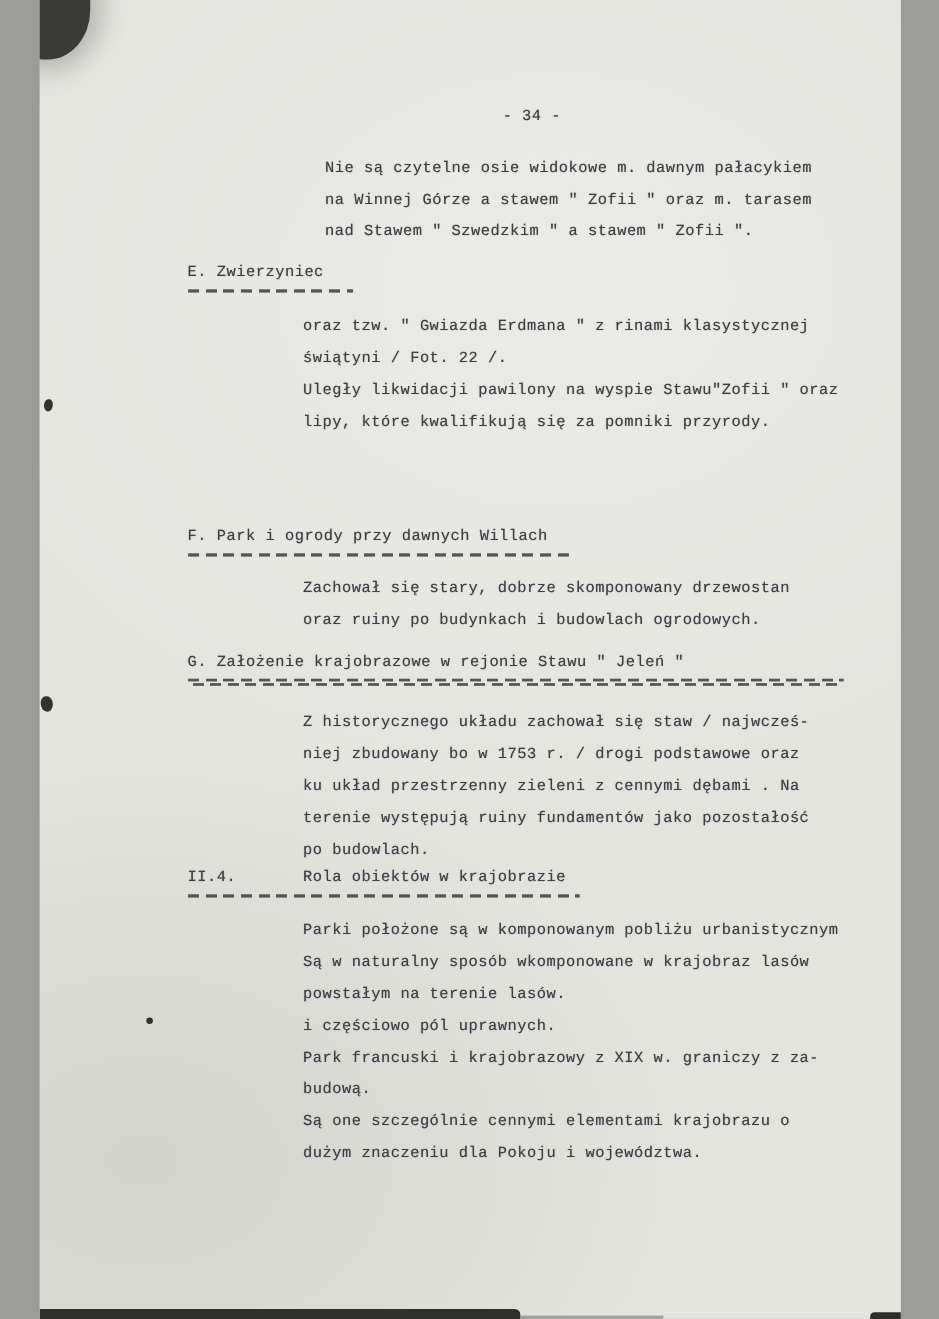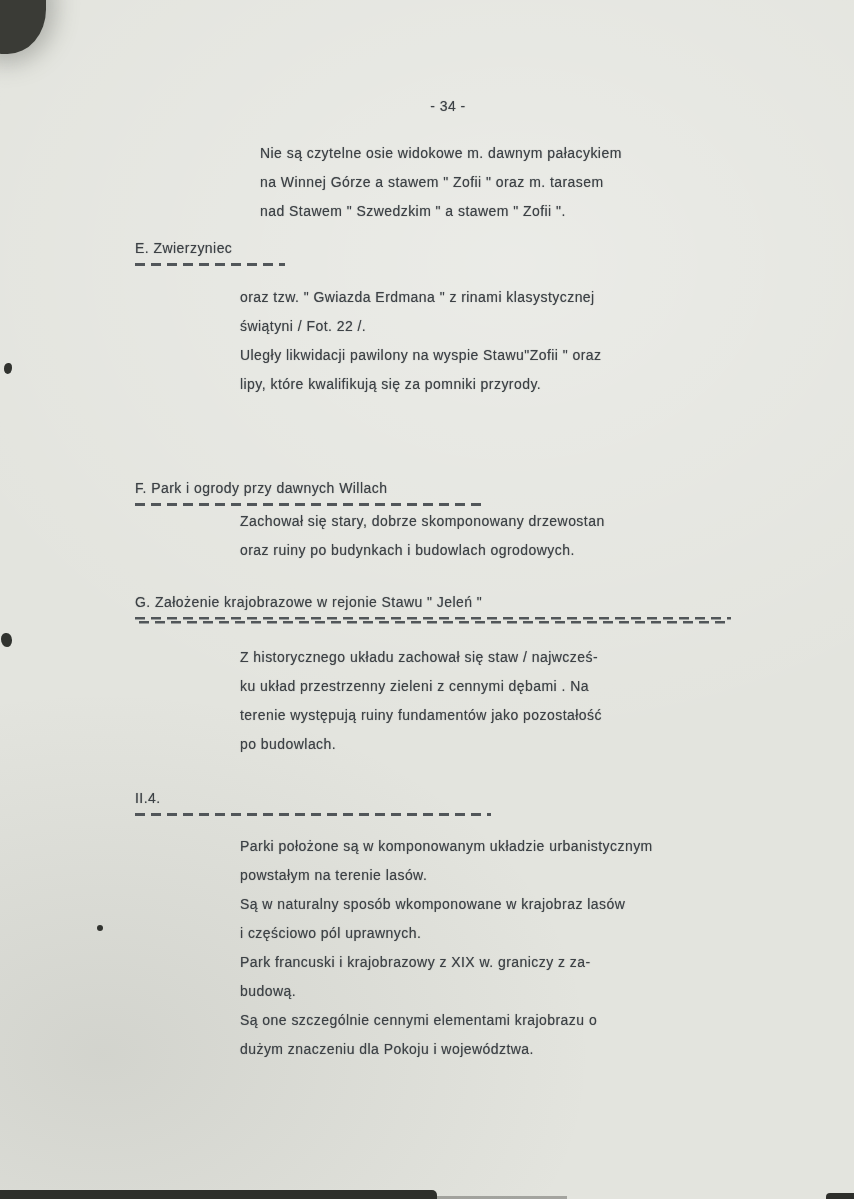--- a/index.html
+++ b/index.html
@@ -1,23 +1,23 @@
 <!DOCTYPE html>
 <html><head>
 <meta charset="utf-8">
 <style>
   * { margin:0; padding:0; box-sizing:border-box; }
   html, body { background:#9b9b97; }
   .page {
-    position:relative; width:854px; height:1199px; margin:0 auto; overflow:hidden;
+    position:relative; width:783px; height:1199px; margin:0 auto; overflow:hidden;
     background:
       radial-gradient(ellipse 900px 700px at 60% 22%, rgba(255,255,255,.28), rgba(255,255,255,0) 70%),
       radial-gradient(ellipse 700px 520px at 12% 88%, rgba(110,112,104,.14), rgba(0,0,0,0) 70%),
       #e3e4de;
-    font-family:Liberation Sans, sans-serif;
+    font-family:Liberation Mono, monospace;
     color:#3c4145;
   }
   .txt, .line, .heading, .num, .page-number {
     font-size:14px; line-height:29px; letter-spacing:.45px; white-space:pre;
     text-shadow:0 0 1px rgba(62,66,70,.55);
   }
   .page-number { position:absolute; top:92px; left:448px; transform:translateX(-50%); }
   .block { position:absolute;margin-left:20px; }
   .sec { position:absolute; left:135px; }
   .sec .body { margin-left:105px; }
@@ -77,46 +77,48 @@
       <div class="line">oraz tzw. " Gwiazda Erdmana " z rinami klasystycznej</div>
       <div class="line">świątyni / Fot. 22 /.</div>
       <div class="line">Uległy likwidacji pawilony na wyspie Stawu"Zofii " oraz</div>
       <div class="line">lipy, które kwalifikują się za pomniki przyrody.</div>
     </div>
   </section>
 
   <section class="sec" style="top:474px;">
     <div class="heading">F. Park i ogrody przy dawnych Willach</div>
     <div class="rule" style="width:350px;"></div>
-    <div class="body" style="margin-top:1px;">
+    <div class="body" style="margin-top:15px;">
       <div class="line">Zachował się stary, dobrze skomponowany drzewostan</div>
       <div class="line">oraz ruiny po budynkach i budowlach ogrodowych.</div>
     </div>
   </section>
 
   <section class="sec" style="top:588px;">
     <div class="heading">G. Założenie krajobrazowe w rejonie Stawu " Jeleń "</div>
     <div class="rule double" style="width:596px;"></div>
     <div class="body" style="margin-top:19px;">
       <div class="line">Z historycznego układu zachował się staw / najwcześ-</div>
+      <div class="line">niej zbudowany bo w 1753 r. / drogi podstawowe oraz</div>
       <div class="line">ku układ przestrzenny zieleni z cennymi dębami . Na</div>
       <div class="line">terenie występują ruiny fundamentów jako pozostałość</div>
       <div class="line">po budowlach.</div>
     </div>
   </section>
 
   <section class="sec" style="top:784px;">
     <div class="hrow">
       <div class="num">II.4.</div>
+      <div class="heading">Rola obiektów w krajobrazie</div>
     </div>
     <div class="rule" style="width:356px;"></div>
     <div class="body" style="margin-top:16px;">
-      <div class="line">Parki położone są w komponowanym układzie urbanistycznym</div>
+      <div class="line">Parki położone są w komponowanym pobliżu urbanistycznym</div>
+      <div class="line">Są w naturalny sposób wkomponowane w krajobraz lasów</div>
       <div class="line">powstałym na terenie lasów.</div>
-      <div class="line">Są w naturalny sposób wkomponowane w krajobraz lasów</div>
       <div class="line">i częściowo pól uprawnych.</div>
       <div class="line">Park francuski i krajobrazowy z XIX w. graniczy z za-</div>
       <div class="line">budową.</div>
       <div class="line">Są one szczególnie cennymi elementami krajobrazu o</div>
       <div class="line">dużym znaczeniu dla Pokoju i województwa.</div>
     </div>
   </section>
 
 </div>
 

